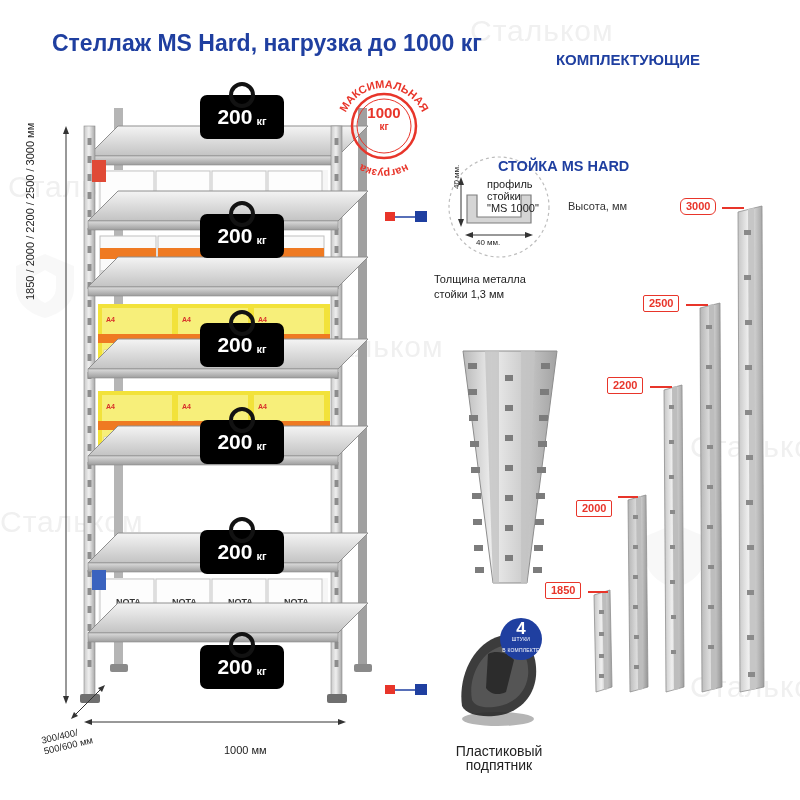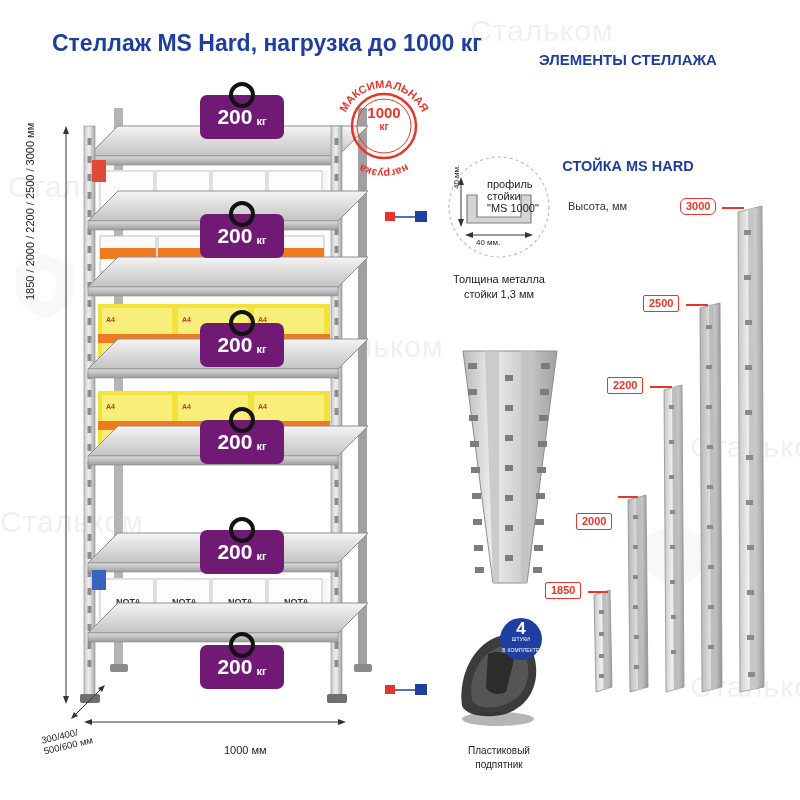--- a/index.html
+++ b/index.html
@@ -44,39 +44,39 @@
 
   
   .rh1 {
     position:absolute; right:42px; top:50px;
     width:260px; text-align:center;
     color:#1f3fa0; font-weight:bold; font-size:15px;
     line-height:20px; z-index:5;
   }
   .rh2 {
     position:absolute; right:42px; top:158px;
-    width:260px; text-align:center;
+    width:260px; text-align:left;
     color:#1f3fa0; font-weight:bold; font-size:14.5px;
     z-index:5;
   }
   .height-label {
     position:absolute; left:568px; top:200px;
     font-size:11px; color:#333; z-index:5;
   }
 
   
   #rack { position:absolute; left:58px; top:108px; width:360px; height:630px; z-index:2;}
   #rack svg { display:block; }
 
   
   .badge {
     position:absolute;
     z-index:6;
     width:84px; height:44px;
-    background:#701a75;
+    background:#000000;
     border-radius:7px;
     color:#fff;
     display:flex; align-items:center; justify-content:center;
     font-weight:bold;
     font-size:21px;
   }
   .badge .kg { font-size:11px; font-weight:bold; margin-left:4px; margin-top:7px;}
   .badge:before {
     content:"";
     position:absolute;
@@ -124,37 +124,37 @@
     font-size:9.5px; color:#222; line-height:11px; z-index:5;
     transform:rotate(-13deg);
   }
 
   
   .profile-box {
     position:absolute; left:447px; top:155px; width:104px; height:115px; z-index:4;
   }
   .profile-caption {
     position:absolute; left:434px; top:272px; width:130px;
-    text-align:center; font-size:11px; color:#222; line-height:15px; z-index:5;
+    text-align:left; font-size:11px; color:#222; line-height:15px; z-index:5;
   }
   .profile-text {
     position:absolute; left:487px; top:178px; font-size:11px; color:#222; line-height:12px; z-index:6;
   }
   .profile-40v {
     position:absolute; left:452px; top:189px; font-size:8px; color:#222; z-index:6;
     transform:rotate(-90deg); transform-origin:left top;
   }
   .profile-40h {
     position:absolute; left:476px; top:238px; font-size:8px; color:#222; z-index:6;
   }
 
   
   .foot-caption {
     position:absolute; left:424px; top:744px; width:150px;
-    text-align:center; font-size:10px; color:#222; line-height:14px; z-index:5;
+    text-align:center; font-size:14px; color:#222; line-height:14px; z-index:5;
   }
   .qty-badge {
     position:absolute; left:500px; top:618px; width:42px; height:42px;
     border-radius:50%; background:#1f3fa0; color:#fff;
     display:flex; flex-direction:column; align-items:center; justify-content:center;
     z-index:8; line-height:9px;
   }
   .qty-badge .num { font-size:17px; font-weight:bold; }
   .qty-badge .txt { font-size:5px; margin-top:2px; letter-spacing:.2px;}
 
@@ -195,21 +195,21 @@
 </div>
 <div class="wm-logo" style="left:640px;top:520px;">
   <svg width="70" height="70" viewBox="0 0 70 70">
       <path d="M35 4 L64 16 V38 C64 54 50 64 35 68 C20 64 6 54 6 38 V16 Z" fill="#f2f2f2"></path>
     </svg>
 </div>
 
 <div class="title">Стеллаж MS Hard, нагрузка до 1000 кг</div>
 
 <div class="rh1">
-  <div>ЭЛЕМЕНТЫ СТЕЛЛАЖА</div>
+  <div>КОМПЛЕКТУЮЩИЕ</div>
 </div>
 <div class="rh2">СТОЙКА MS HARD</div>
 <div class="height-label">Высота, мм</div>
 
 <div id="rack">
 <svg width="360" height="630" viewBox="0 0 360 630">
   <defs>
     <linearGradient id="gMetal" x1="0" y1="0" x2="1" y2="0">
       <stop offset="0" stop-color="#c9c9c9"></stop>
           <stop offset="0.45" stop-color="#efefef"></stop>
@@ -672,16 +672,16 @@
 <div class="post-tick" style="left:722px; top:207px; width:22px;"></div>
 <div class="post-label" style="left:680px; top:198px;border-radius:6px;">3000</div>
 
 <div class="post-tick" style="left:686px; top:304px; width:22px;"></div>
 <div class="post-label" style="left:643px; top:295px;">2500</div>
 
 <div class="post-tick" style="left:650px; top:386px; width:22px;"></div>
 <div class="post-label" style="left:607px; top:377px;">2200</div>
 
 <div class="post-tick" style="left:618px; top:496px; width:20px;"></div>
-<div class="post-label" style="left:576px; top:513px;">2000</div>
+<div class="post-label" style="left:576px; top:500px;">2000</div>
 
 <div class="post-tick" style="left:588px; top:591px; width:20px;"></div>
 <div class="post-label" style="left:545px; top:582px;">1850</div>
 
 </body></html>

